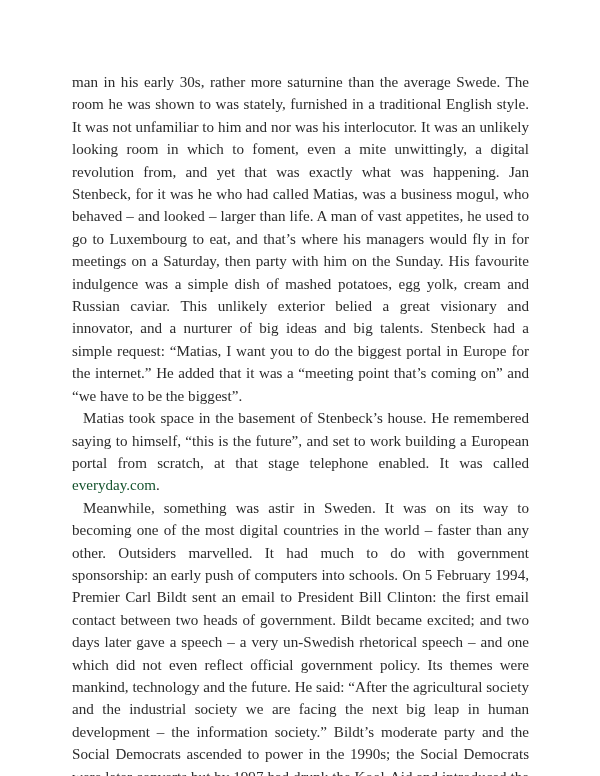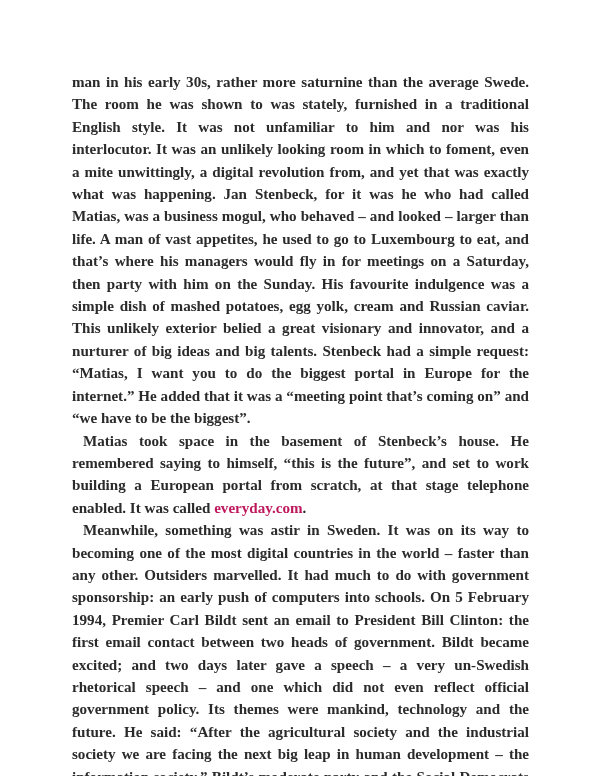--- a/index.html
+++ b/index.html
@@ -8,23 +8,23 @@
     position: absolute;
     left: 72px;
     top: 71px;
     width: 457px;
     font-family: "Liberation Serif", "DejaVu Serif", serif;
     font-size: 15.1px;
     line-height: 22.4px;
     color: #2b2b2b;
     text-align: justify;
   }
-  .page p { margin: 0; font-weight: bold; }
+  .page p { margin: 0; }
   .page p.indent { text-indent: 11px; }
-  .link { color: #be185d; text-decoration: none; margin-top: 48px; }
+  .link { color: #14532d; text-decoration: none; margin-top: 48px; }
 </style>
 </head>
 <body>
 
 <div class="page">
   <p>man in his early 30s, rather more saturnine than the average Swede. The room he was shown to was stately, furnished in a traditional English style. It was not unfamiliar to him and nor was his interlocutor. It was an unlikely looking room in which to foment, even a mite unwittingly, a digital revolution from, and yet that was exactly what was happening. Jan Stenbeck, for it was he who had called Matias, was a business mogul, who behaved – and looked – larger than life. A man of vast appetites, he used to go to Luxembourg to eat, and that’s where his managers would fly in for meetings on a Saturday, then party with him on the Sunday. His favourite indulgence was a simple dish of mashed potatoes, egg yolk, cream and Russian caviar. This unlikely exterior belied a great visionary and innovator, and a nurturer of big ideas and big talents. Stenbeck had a simple request: “Matias, I want you to do the biggest portal in Europe for the internet.” He added that it was a “meeting point that’s coming on” and “we have to be the biggest”.</p>
   <p class="indent"><span>Matias took space in the basement of Stenbeck’s house. He remembered saying to himself, “this is the future”, and set to work building a European portal from scratch, at that stage telephone enabled. It was called </span><a class="link">everyday.com</a><span>.</span></p>
   <p class="indent">Meanwhile, something was astir in Sweden. It was on its way to becoming one of the most digital countries in the world – faster than any other. Outsiders marvelled. It had much to do with government sponsorship: an early push of computers into schools. On 5 February 1994, Premier Carl Bildt sent an email to President Bill Clinton: the first email contact between two heads of government. Bildt became excited; and two days later gave a speech – a very un-Swedish rhetorical speech – and one which did not even reflect official government policy. Its themes were mankind, technology and the future. He said: “After the agricultural society and the industrial society we are facing the next big leap in human development – the information society.” Bildt’s moderate party and the Social Democrats ascended to power in the 1990s; the Social Democrats were later converts but by 1997 had drunk the Kool-Aid and introduced the “home PC” reforms for employees to lease a computer from the company they worked for deducted from their monthly pay. Penetration rocketed. In 1998, Carl Bildt’s election manifesto contained the slogan “broadband for everyone”. He lost the election but won the policy. Telia, aided by the housing cooperatives, soon created an internet with unprecedented penetration levels (92 per cent by 2010).</p>
 </div>
 

